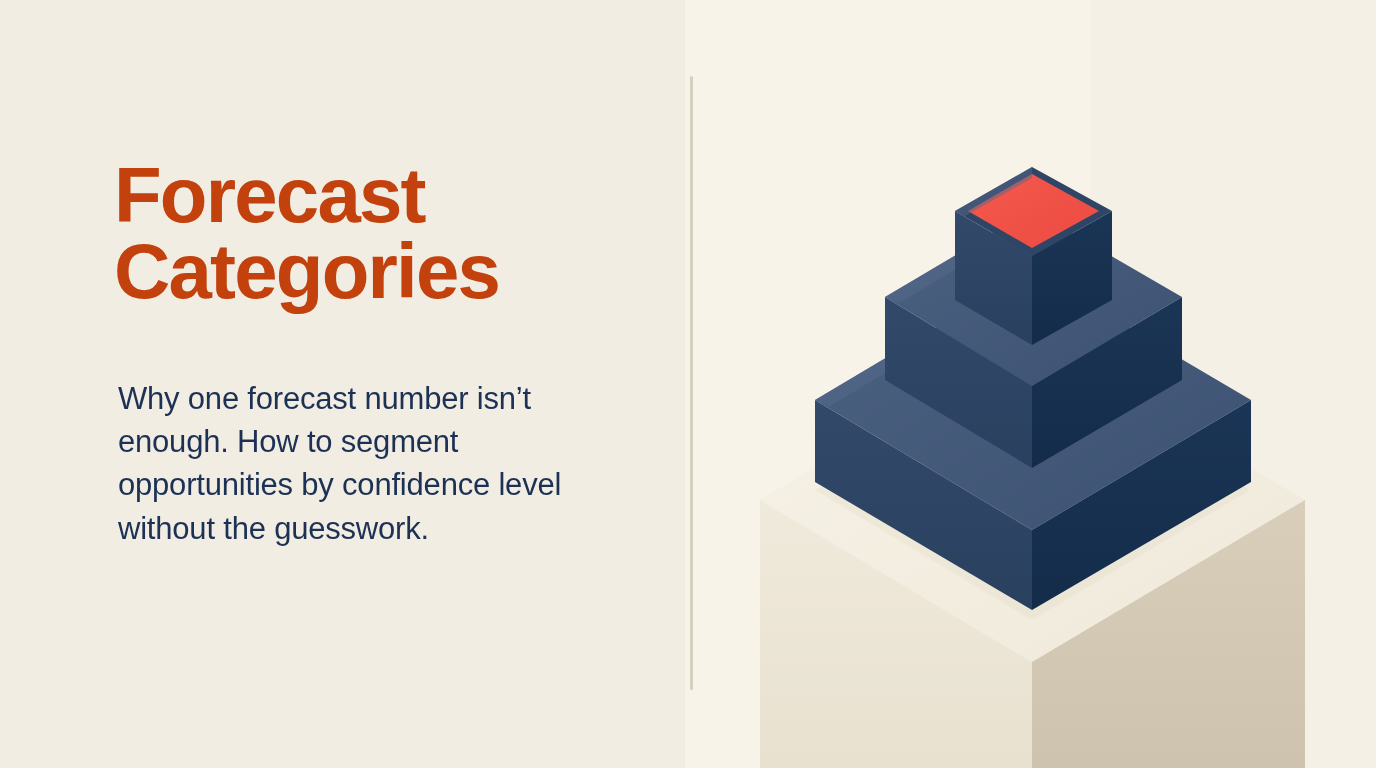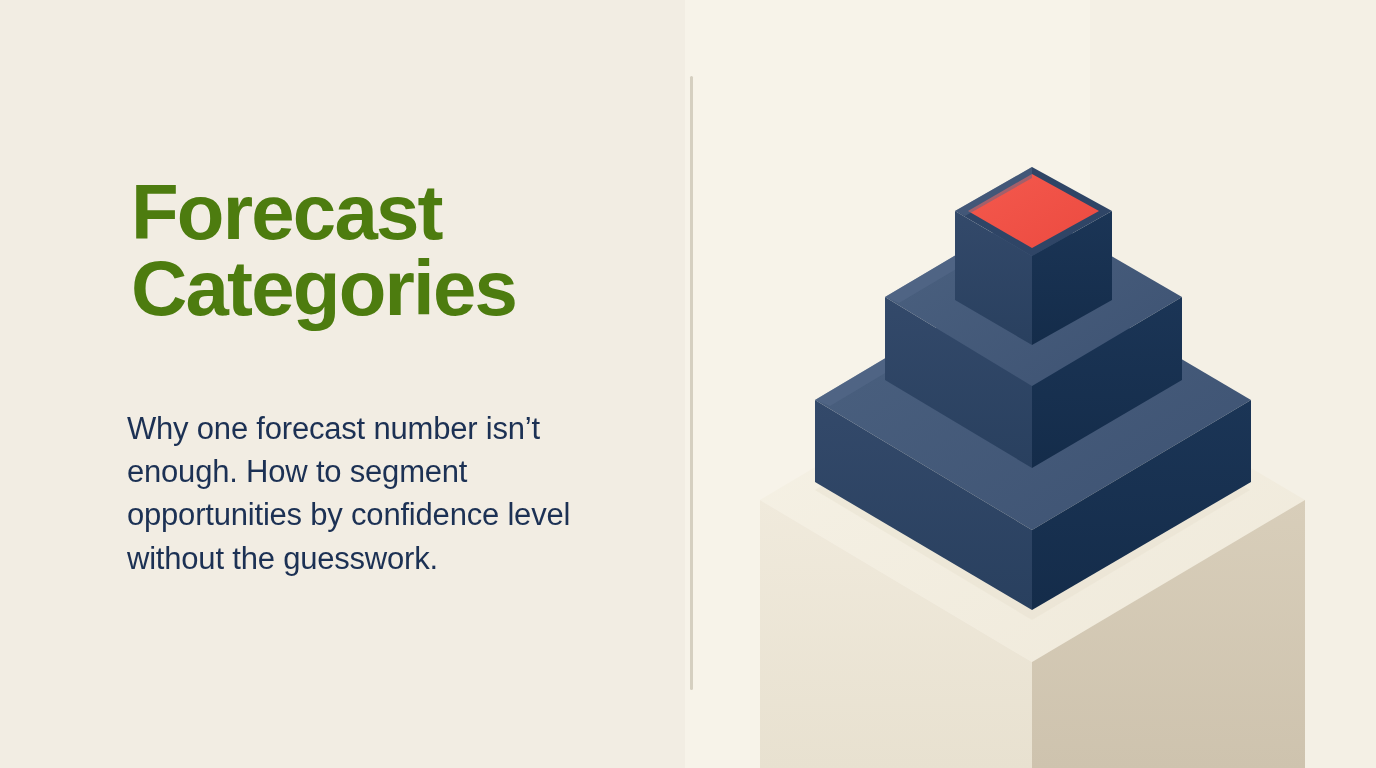--- a/index.html
+++ b/index.html
@@ -54,30 +54,30 @@
   }
 
   
   .text-col {
     position: absolute;
     left: 114px;
     top: 158px;
     width: 500px;
   }
   .headline {
-    margin: 17px;
+    margin: 0;
     font-size: 78px;
     line-height: 0.97;
     font-weight: 700;
     letter-spacing: -1.8px;
-    color: #4d7c0f;
+    color: #c2410c;
     white-space: pre-line;
   }
   .subhead {
-    margin: 13px;
+    margin: 4px;
     padding-top: 64px;
     font-size: 31px;
     line-height: 1.39;
     font-weight: 400;
     letter-spacing: -0.2px;
     color: #1C3154;
     max-width: 480px;
   }
 
   

